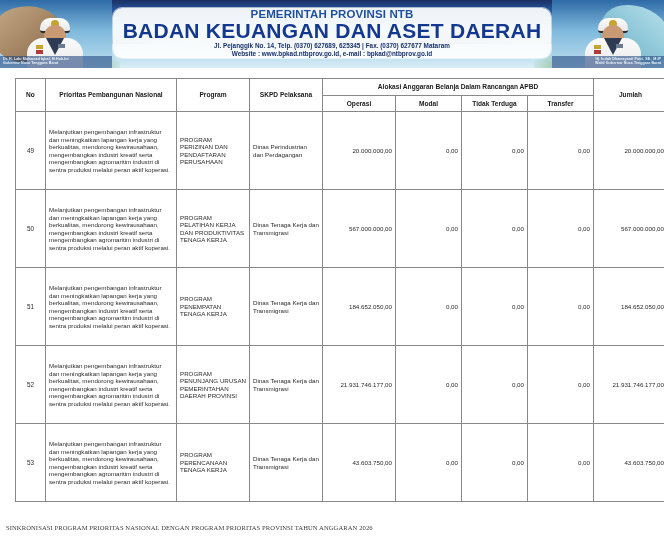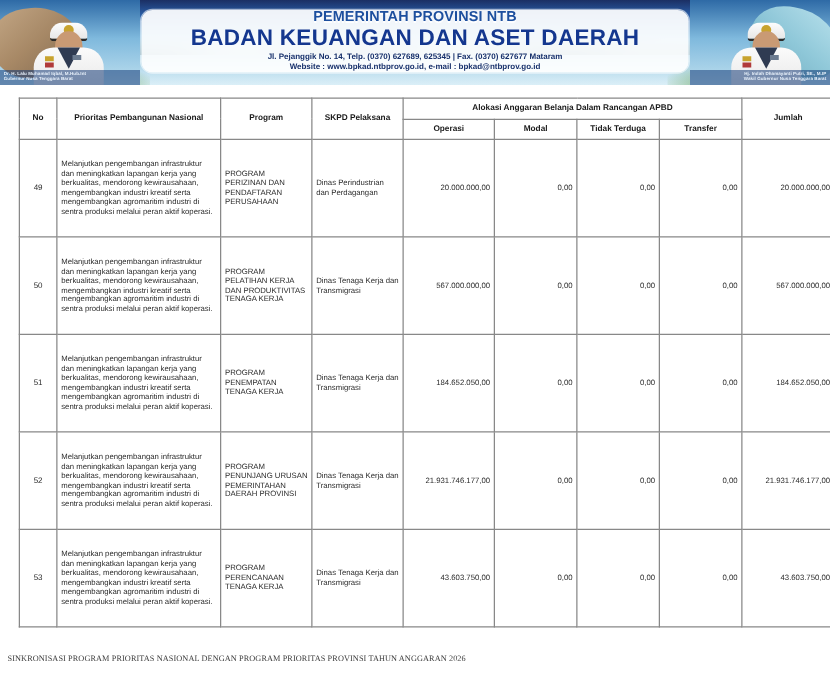--- a/index.html
+++ b/index.html
@@ -118,21 +118,21 @@
     display:flex;flex-direction:column;align-items:center;justify-content:center;
     padding:2px 6px;
     box-sizing:border-box;
   }
   .plaque .l1{
     color:#1d4f9e;font-weight:bold;font-size:11.5px;line-height:12px;
     letter-spacing:.01em;text-align:center;
     text-shadow:0 1px 0 rgba(255,255,255,.9);
   }
   .plaque .l2{
-    color:#14378f;font-weight:bold;font-size:18px;line-height:21px;
+    color:#14378f;font-weight:bold;font-size:21px;line-height:21px;
     letter-spacing:.012em;text-align:center;white-space:nowrap;
   }
   .plaque .l3{
     color:#17306b;font-weight:bold;font-size:6.4px;line-height:8px;
     text-align:center;margin-top:1px;white-space:nowrap;
   }
   .plaque .l4{
     color:#17306b;font-weight:bold;font-size:6.4px;line-height:8px;
     text-align:center;white-space:nowrap;
   }

